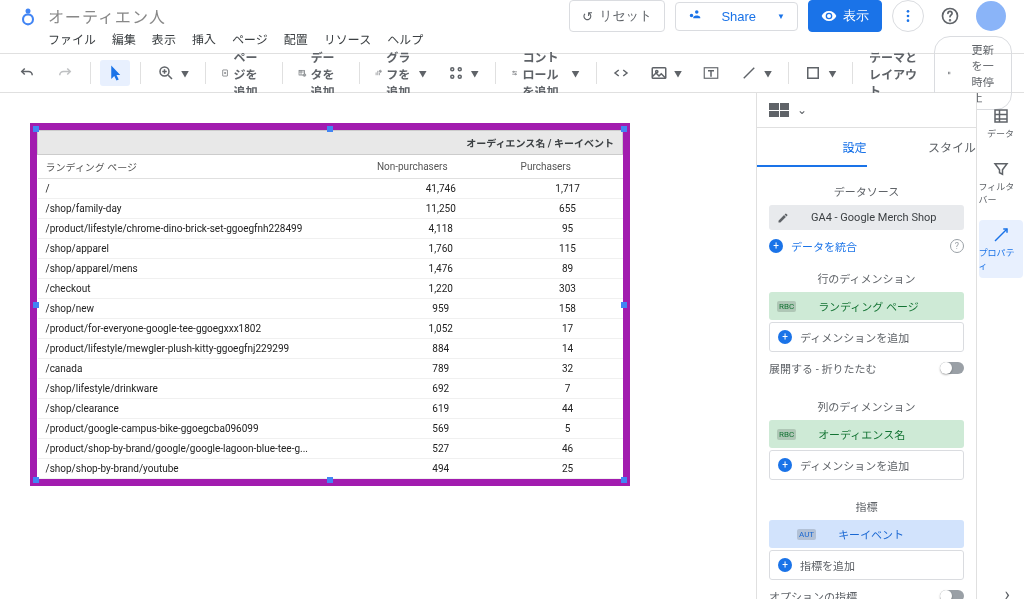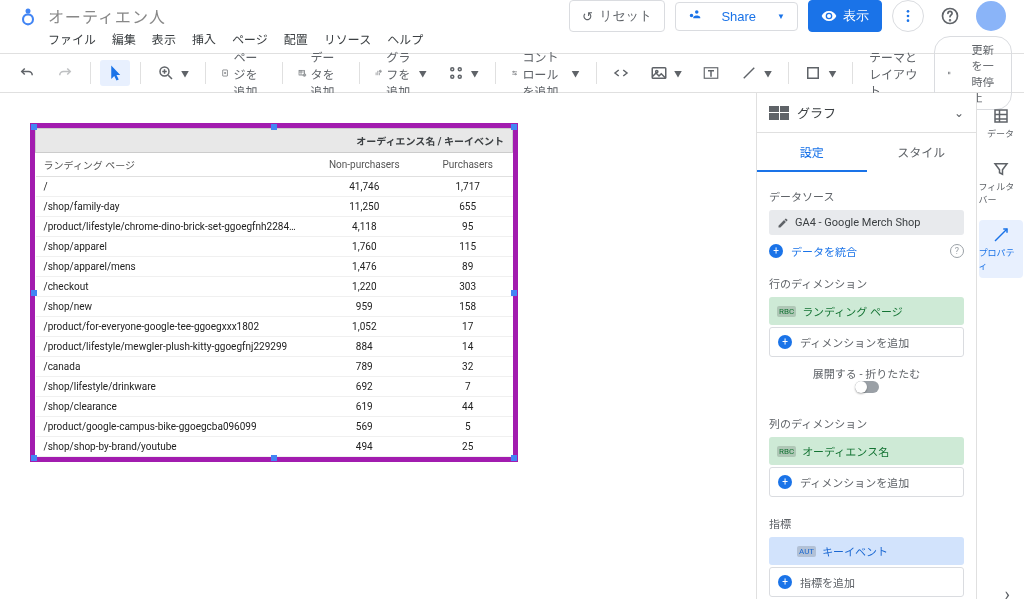--- a/index.html
+++ b/index.html
@@ -16,68 +16,68 @@
 .icon-btn { width: 32px; height: 32px; display: inline-flex; align-items: center; justify-content: center; border-radius: 50%; cursor: pointer; color: #5f6368; }
 .icon-btn.round { border: 1px solid #dadce0; }
 .avatar { width: 30px; height: 30px; border-radius: 50%; background: #8ab4f8; }
 
 
 .menu-bar { display: flex; gap: 16px; padding: 2px 48px 6px; font-size: 12px; color: #3c4043; }
 .menu-bar span { cursor: pointer; }
 
 
 .toolbar { display: flex; align-items: center; gap: 8px; padding: 4px 12px; border-top: 1px solid #e0e0e0; border-bottom: 1px solid #e0e0e0; height: 40px; }
-.tool { display: inline-flex; align-items: center; gap: 4px; padding: 4px 6px; color: #5f6368; cursor: pointer; font-size: 12px; border-radius: 3px; }
+.tool { display: inline-flex; align-items: center; gap: 4px; padding: 4px 6px; color: #5f6368; cursor: pointer; font-size: 12px; border-radius: 3px; font-weight: bold; }
 .tool.active { background: #e8f0fe; color: #1a73e8; }
 .tool-sep { width: 1px; height: 22px; background: #e0e0e0; margin: 0 2px; }
 .tool svg { width: 18px; height: 18px; }
 .pause-btn { margin-left: auto; display: flex; align-items: center; gap: 20px; border: 1px solid #dadce0; border-radius: 16px; padding: 4px 12px; font-size: 11px; color: #5f6368; cursor: pointer; }
 
 
 .main { display: flex; height: calc(100vh - 108px); }
 .canvas { flex: 1; background: #fff; position: relative; overflow: auto; padding: 30px; }
-.chart-frame { background: #fff; border: 5px solid #a21caf; position: relative; width: 488px; }
+.chart-frame { background: #fff; border: 7px solid #a21caf; position: relative; width: 600px; }
 .chart-frame::before, .chart-frame::after { content: ''; position: absolute; width: 6px; height: 6px; background: #4285f4; }
 .chart-frame::before { top: -4px; left: -4px; }
 .chart-frame::after { top: -4px; right: -4px; }
 .handle { position: absolute; width: 6px; height: 6px; background: #4285f4; }
 .handle.bl { bottom: -4px; left: -4px; }
 .handle.br { bottom: -4px; right: -4px; }
 .handle.mt { top: -4px; left: 50%; margin-left: -3px; }
 .handle.mb { bottom: -4px; left: 50%; margin-left: -3px; }
 .handle.ml { left: -4px; top: 50%; margin-top: -3px; }
 .handle.mr { right: -4px; top: 50%; margin-top: -3px; }
 
 table { width: 100%; border-collapse: collapse; font-size: 10px; }
 thead tr:first-child th { background: #e8e8e8; text-align: right; padding: 4px 8px; border: 1px solid #ccc; font-weight: bold; }
-thead tr:nth-child(2) th { text-align: center; padding: 4px 8px; border-bottom: 1px solid #e0e0e0; font-weight: normal; color: #555; }
+thead tr:nth-child(2) th { text-align: left; padding: 4px 8px; border-bottom: 1px solid #e0e0e0; font-weight: normal; color: #555; }
 thead tr:nth-child(2) th:first-child { text-align: left; }
 tbody td { padding: 4px 8px; border-bottom: 1px solid #f0f0f0; text-align: center; color: #222; }
 tbody td:first-child { text-align: left; color: #222; max-width: 200px; overflow: hidden; text-overflow: ellipsis; white-space: nowrap; }
 
 
 .side-panel { width: 220px; border-left: 1px solid #e0e0e0; display: flex; flex-direction: column; background: #fff; }
 .panel-header { display: flex; align-items: center; gap: 8px; padding: 10px 12px; border-bottom: 1px solid #e0e0e0; }
 .panel-header-icon { width: 20px; height: 14px; display: grid; grid-template-columns: 1fr 1fr; grid-template-rows: 1fr 1fr; gap: 1px; }
 .panel-header-icon div { background: #5f6368; }
 .panel-header-title { font-size: 13px; flex: 1; }
 .panel-tabs { display: flex; }
-.panel-tab { flex: 1; text-align: center; padding: 10px 0; font-size: 12px; color: #5f6368; cursor: pointer; border-bottom: 2px solid transparent; }
+.panel-tab { flex: 1; text-align: right; padding: 10px 0; font-size: 12px; color: #5f6368; cursor: pointer; border-bottom: 2px solid transparent; }
 .panel-tab.active { color: #1a73e8; border-bottom-color: #1a73e8; }
-.panel-body { flex: 1; overflow-y: auto; padding: 8px 0; }
+.panel-body { flex: 1; overflow-y: auto; padding: 8px 0; text-align: center; }
 .section-label { font-size: 11px; color: #5f6368; padding: 8px 12px 4px; }
-.chip { margin: 2px 12px; padding: 6px 8px; border-radius: 3px; font-size: 11px; display: flex; align-items: center; gap: 6px; }
+.chip { margin: 2px 12px; padding: 6px 8px; border-radius: 3px; font-size: 11px; display: flex; align-items: center; gap: 22px; }
 .chip-gray { background: #e8eaed; color: #3c4043; }
 .chip-green { background: #ceead6; color: #137333; }
 .chip-blue { background: #d2e3fc; color: #1967d2; padding-left: 28px; }
 .chip-tag { font-size: 8px; font-weight: normal; padding: 1px 2px; background: rgba(0,0,0,0.15); border-radius: 2px; }
 .add-row { margin: 2px 12px; padding: 6px 8px; font-size: 11px; color: #5f6368; display: flex; align-items: center; gap: 8px; border: 1px solid #dadce0; border-radius: 3px; cursor: pointer; }
 .add-icon { width: 14px; height: 14px; border-radius: 50%; background: #1a73e8; color: #fff; display: inline-flex; align-items: center; justify-content: center; font-size: 10px; line-height: 1; }
 .merge-row { margin: 2px 12px; padding: 6px 0; font-size: 11px; color: #1a73e8; display: flex; align-items: center; gap: 8px; cursor: pointer; }
-.toggle-row { margin: 4px 12px 10px; padding: 4px 0; font-size: 11px; color: #5f6368; display: flex; align-items: center; justify-content: space-between; flex-direction: column; }
+.toggle-row { margin: 4px 12px 10px; padding: 4px 0; font-size: 11px; color: #5f6368; display: flex; align-items: center; justify-content: space-between; }
 .switch { width: 24px; height: 12px; background: #9aa0a6; border-radius: 6px; position: relative; }
 .switch::after { content: ''; position: absolute; width: 12px; height: 12px; border-radius: 50%; background: #fff; top: 0; left: 0; box-shadow: 0 1px 2px rgba(0,0,0,0.3); }
 .help-icon { width: 14px; height: 14px; border: 1px solid #9aa0a6; border-radius: 50%; display: inline-flex; align-items: center; justify-content: center; font-size: 9px; color: #9aa0a6; margin-left: auto; }
 
 
 .right-rail { width: 48px; border-left: 1px solid #e0e0e0; display: flex; flex-direction: column; align-items: center; padding-top: 8px; gap: 8px; }
 .rail-item { width: 44px; padding: 6px 0; display: flex; flex-direction: column; align-items: center; gap: 2px; font-size: 9px; color: #5f6368; cursor: pointer; border-radius: 4px; }
 .rail-item.active { color: #1a73e8; background: #e8f0fe; margin: 0 2px; width: 44px; }
 .rail-item svg { width: 18px; height: 18px; }
 .rail-chevron { position: absolute; bottom: 10px; right: 14px; color: #5f6368; font-size: 18px; cursor: pointer; }
@@ -338,38 +338,42 @@
               <td>/shop/clearance</td>
               <td>619</td>
               <td>44</td>
             </tr>
             <tr>
               <td>/product/google-campus-bike-ggoegcba096099</td>
               <td>569</td>
               <td>5</td>
             </tr>
             <tr>
+              <td>/product/shop-by-brand/google/google-lagoon-blue-tee-g...</td>
+              <td>527</td>
+              <td>46</td>
+            </tr>
+            <tr>
               <td>/shop/shop-by-brand/youtube</td>
               <td>494</td>
               <td>25</td>
             </tr>
           </tbody>
       </table>
     </div>
   </div>
 
   <div class="side-panel">
     <div class="panel-header">
       <span class="panel-header-icon">
           <div></div>
           <div></div>
           <div></div>
           <div></div>
         </span>
-      <span class="panel-header-title">グラフ</span>
       <span style="color:#5f6368">⌄</span>
     </div>
     <div class="panel-tabs">
       <div class="panel-tab active">設定</div>
       <div class="panel-tab">スタイル</div>
     </div>
     <div class="panel-body">
       <div class="section-label">データソース</div>
       <div class="chip chip-gray">
           <svg width="12" height="12" viewBox="0 0 24 24" fill="#5f6368">

